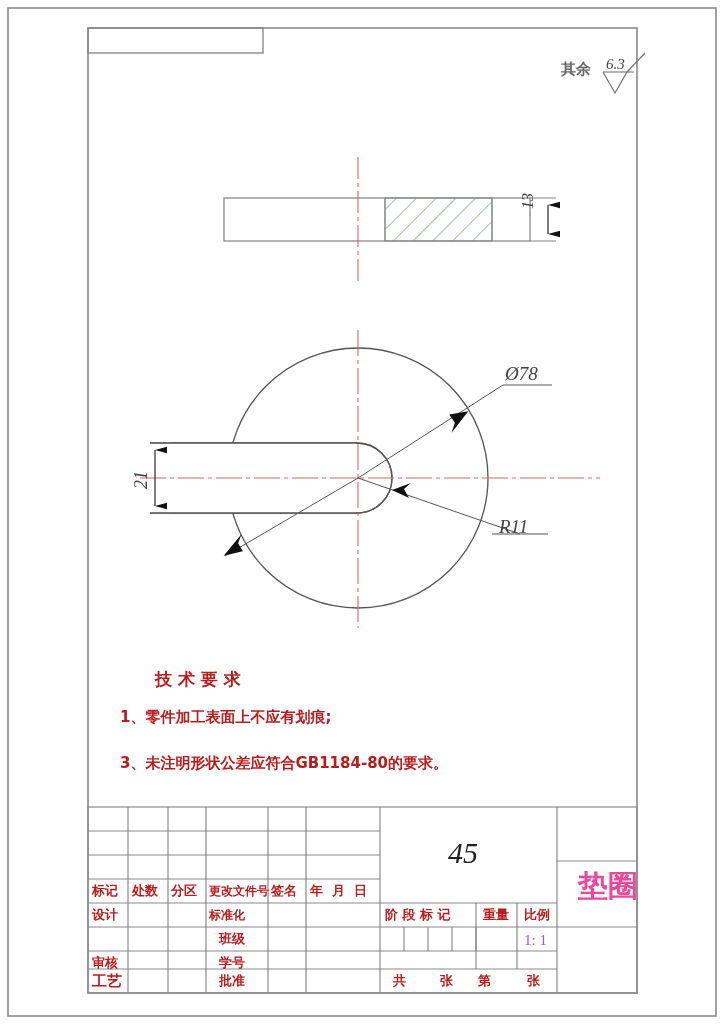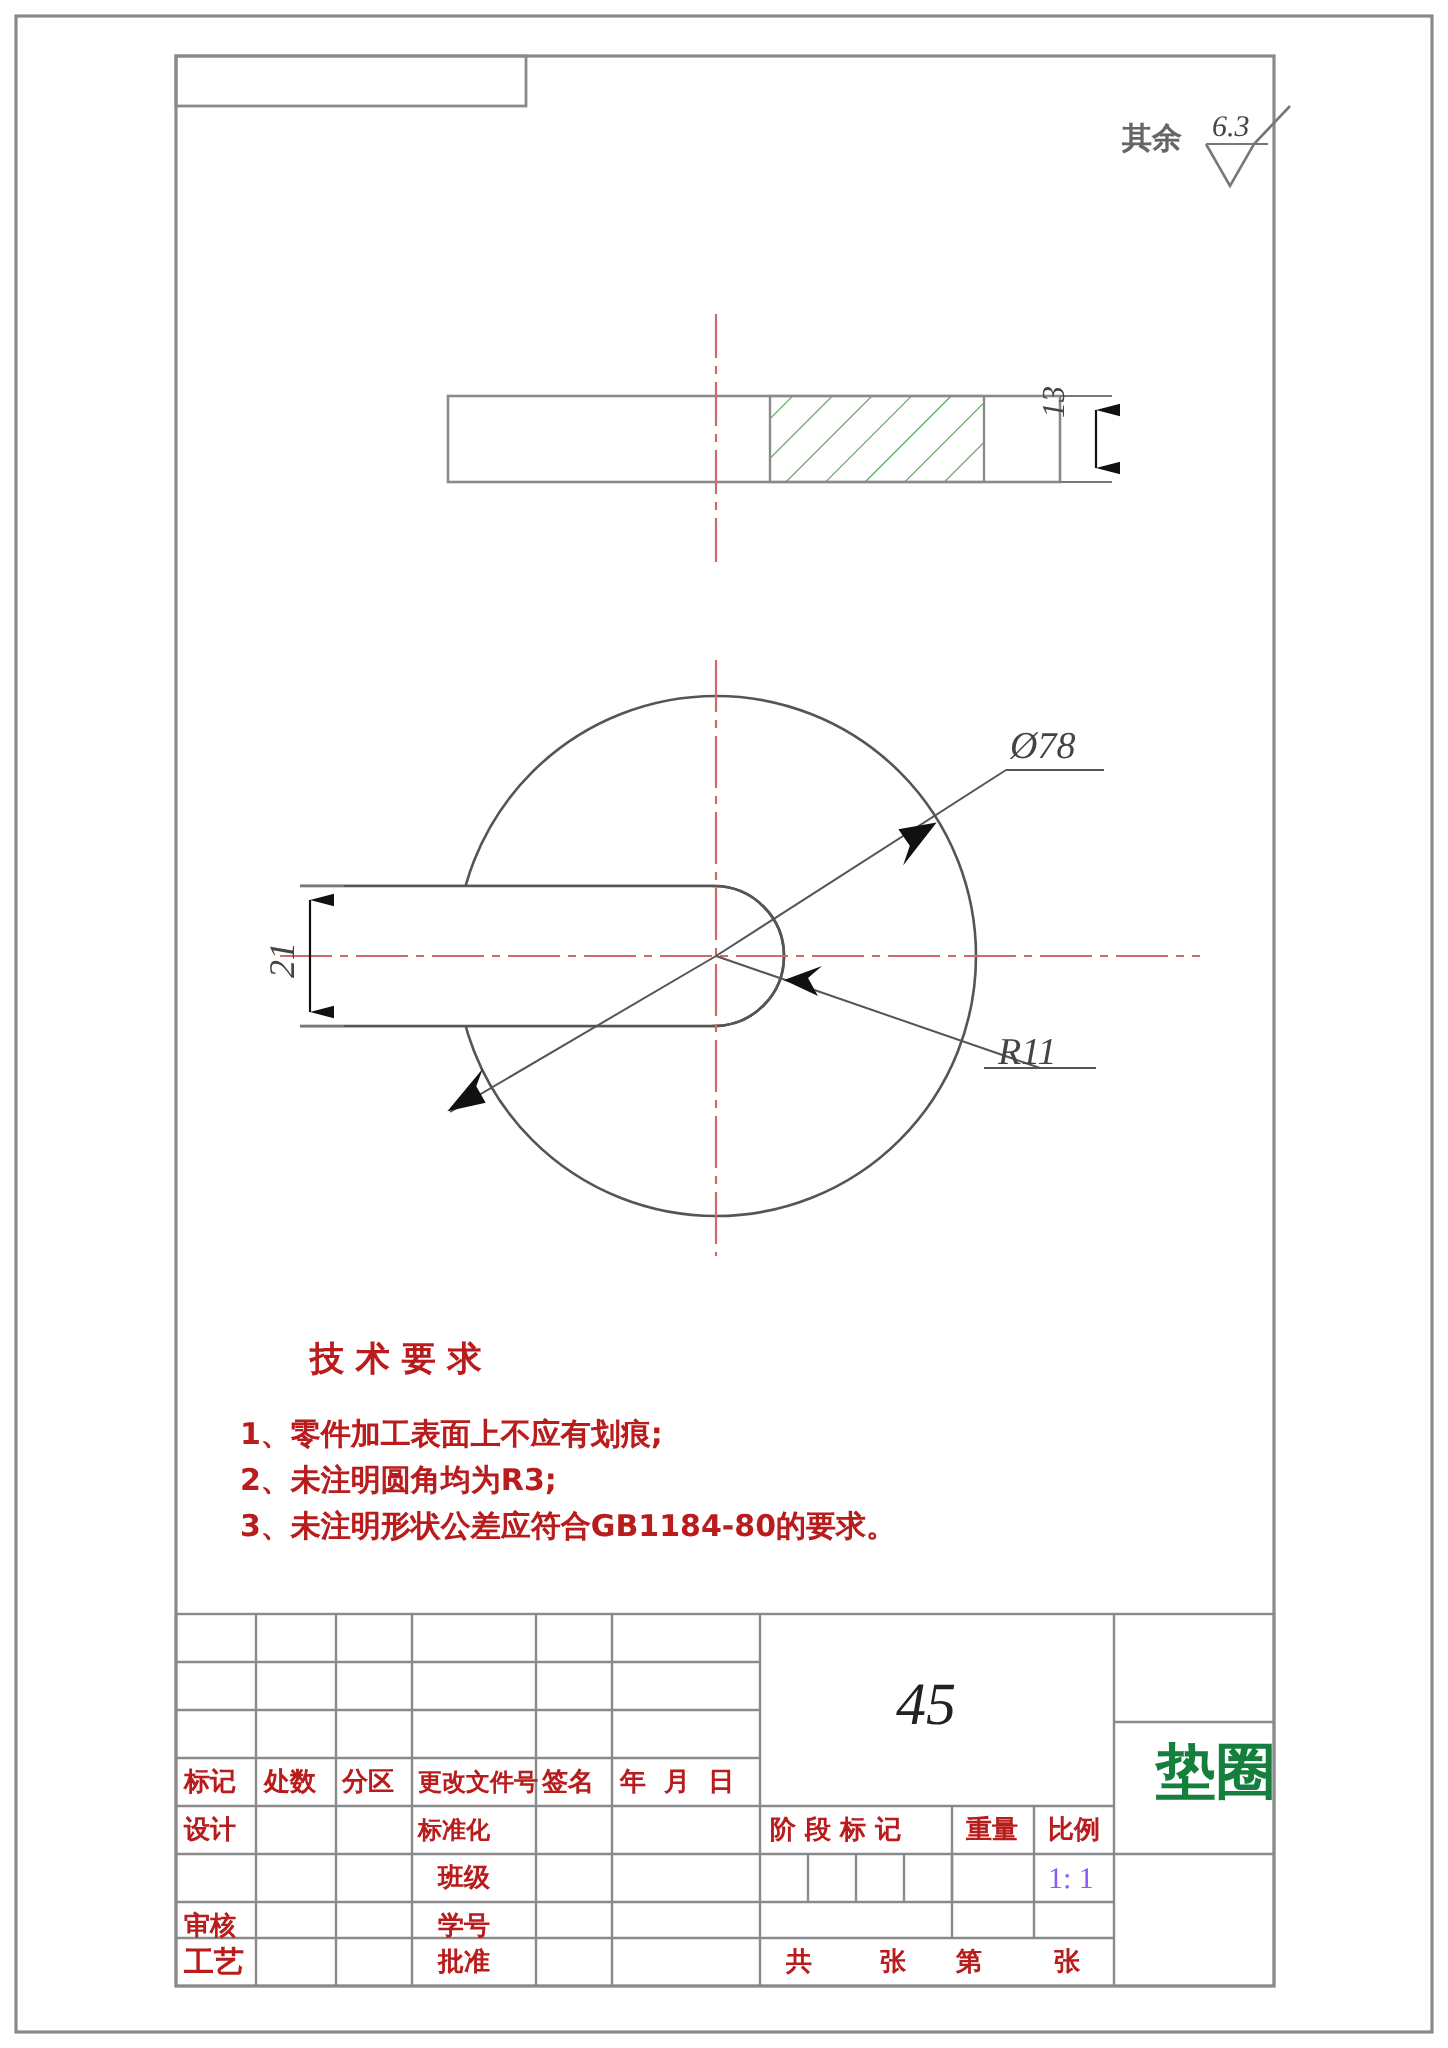--- a/index.html
+++ b/index.html
@@ -172,21 +172,20 @@
   <div class="txt dimnum" style="left:519px; top:209px; font-size:16px; transform:rotate(-90deg); transform-origin:left top;">13</div>
 
   <div class="txt dimnum" style="left:505px; top:363px; font-size:19px;">Ø78</div>
 
   <div class="txt dimnum" style="left:499px; top:516px; font-size:19px;">R11</div>
 
   <div class="txt dimnum" style="left:131px; top:489px; font-size:18px; transform:rotate(-90deg); transform-origin:left top;">21</div>
 
   <div class="txt cn" style="left:155px; top:668px; font-size:17px;">技 术 要 求</div>
   <div class="txt cn" style="left:120px; top:708px; font-size:15px;">1、零件加工表面上不应有划痕;</div>
-  <div class="txt cn" style="left:120px; top:731px; font-size:15px;">2、未注明圆角均为R3;</div>
   <div class="txt cn" style="left:120px; top:754px; font-size:15px;">3、未注明形状公差应符合GB1184-80的要求。</div>
 
   <div class="txt cn" style="left:92px; top:882px; font-size:13px;">标记</div>
   <div class="txt cn" style="left:132px; top:882px; font-size:13px;">处数</div>
   <div class="txt cn" style="left:171px; top:882px; font-size:13px;">分区</div>
   <div class="txt cn" style="left:209px; top:883px; font-size:12px;">更改文件号</div>
   <div class="txt cn" style="left:271px; top:882px; font-size:13px;">签名</div>
   <div class="txt cn" style="left:310px; top:882px; font-size:13px;">年  月  日</div>
 
   <div class="txt cn" style="left:92px; top:906px; font-size:13px;">设计</div>
@@ -206,15 +205,15 @@
   <div class="txt cn" style="left:385px; top:906px; font-size:13px;">阶 段 标 记</div>
   <div class="txt cn" style="left:483px; top:906px; font-size:13px;">重量</div>
   <div class="txt cn" style="left:524px; top:906px; font-size:13px;">比例</div>
   <div class="txt" style="left:524px; top:932px; font-size:15px; color:#8b5cf6;">1: 1</div>
 
   <div class="txt cn" style="left:393px; top:972px; font-size:13px;">共</div>
   <div class="txt cn" style="left:440px; top:972px; font-size:13px;">张</div>
   <div class="txt cn" style="left:478px; top:972px; font-size:13px;">第</div>
   <div class="txt cn" style="left:527px; top:972px; font-size:13px;">张</div>
 
-  <div class="txt cn" style="left:578px; top:866px; font-size:30px; color:#15803d;">垫圈</div>
+  <div class="txt cn" style="left:578px; top:866px; font-size:30px; color:#ec4899;">垫圈</div>
 
 </div>
 
 </body></html>

